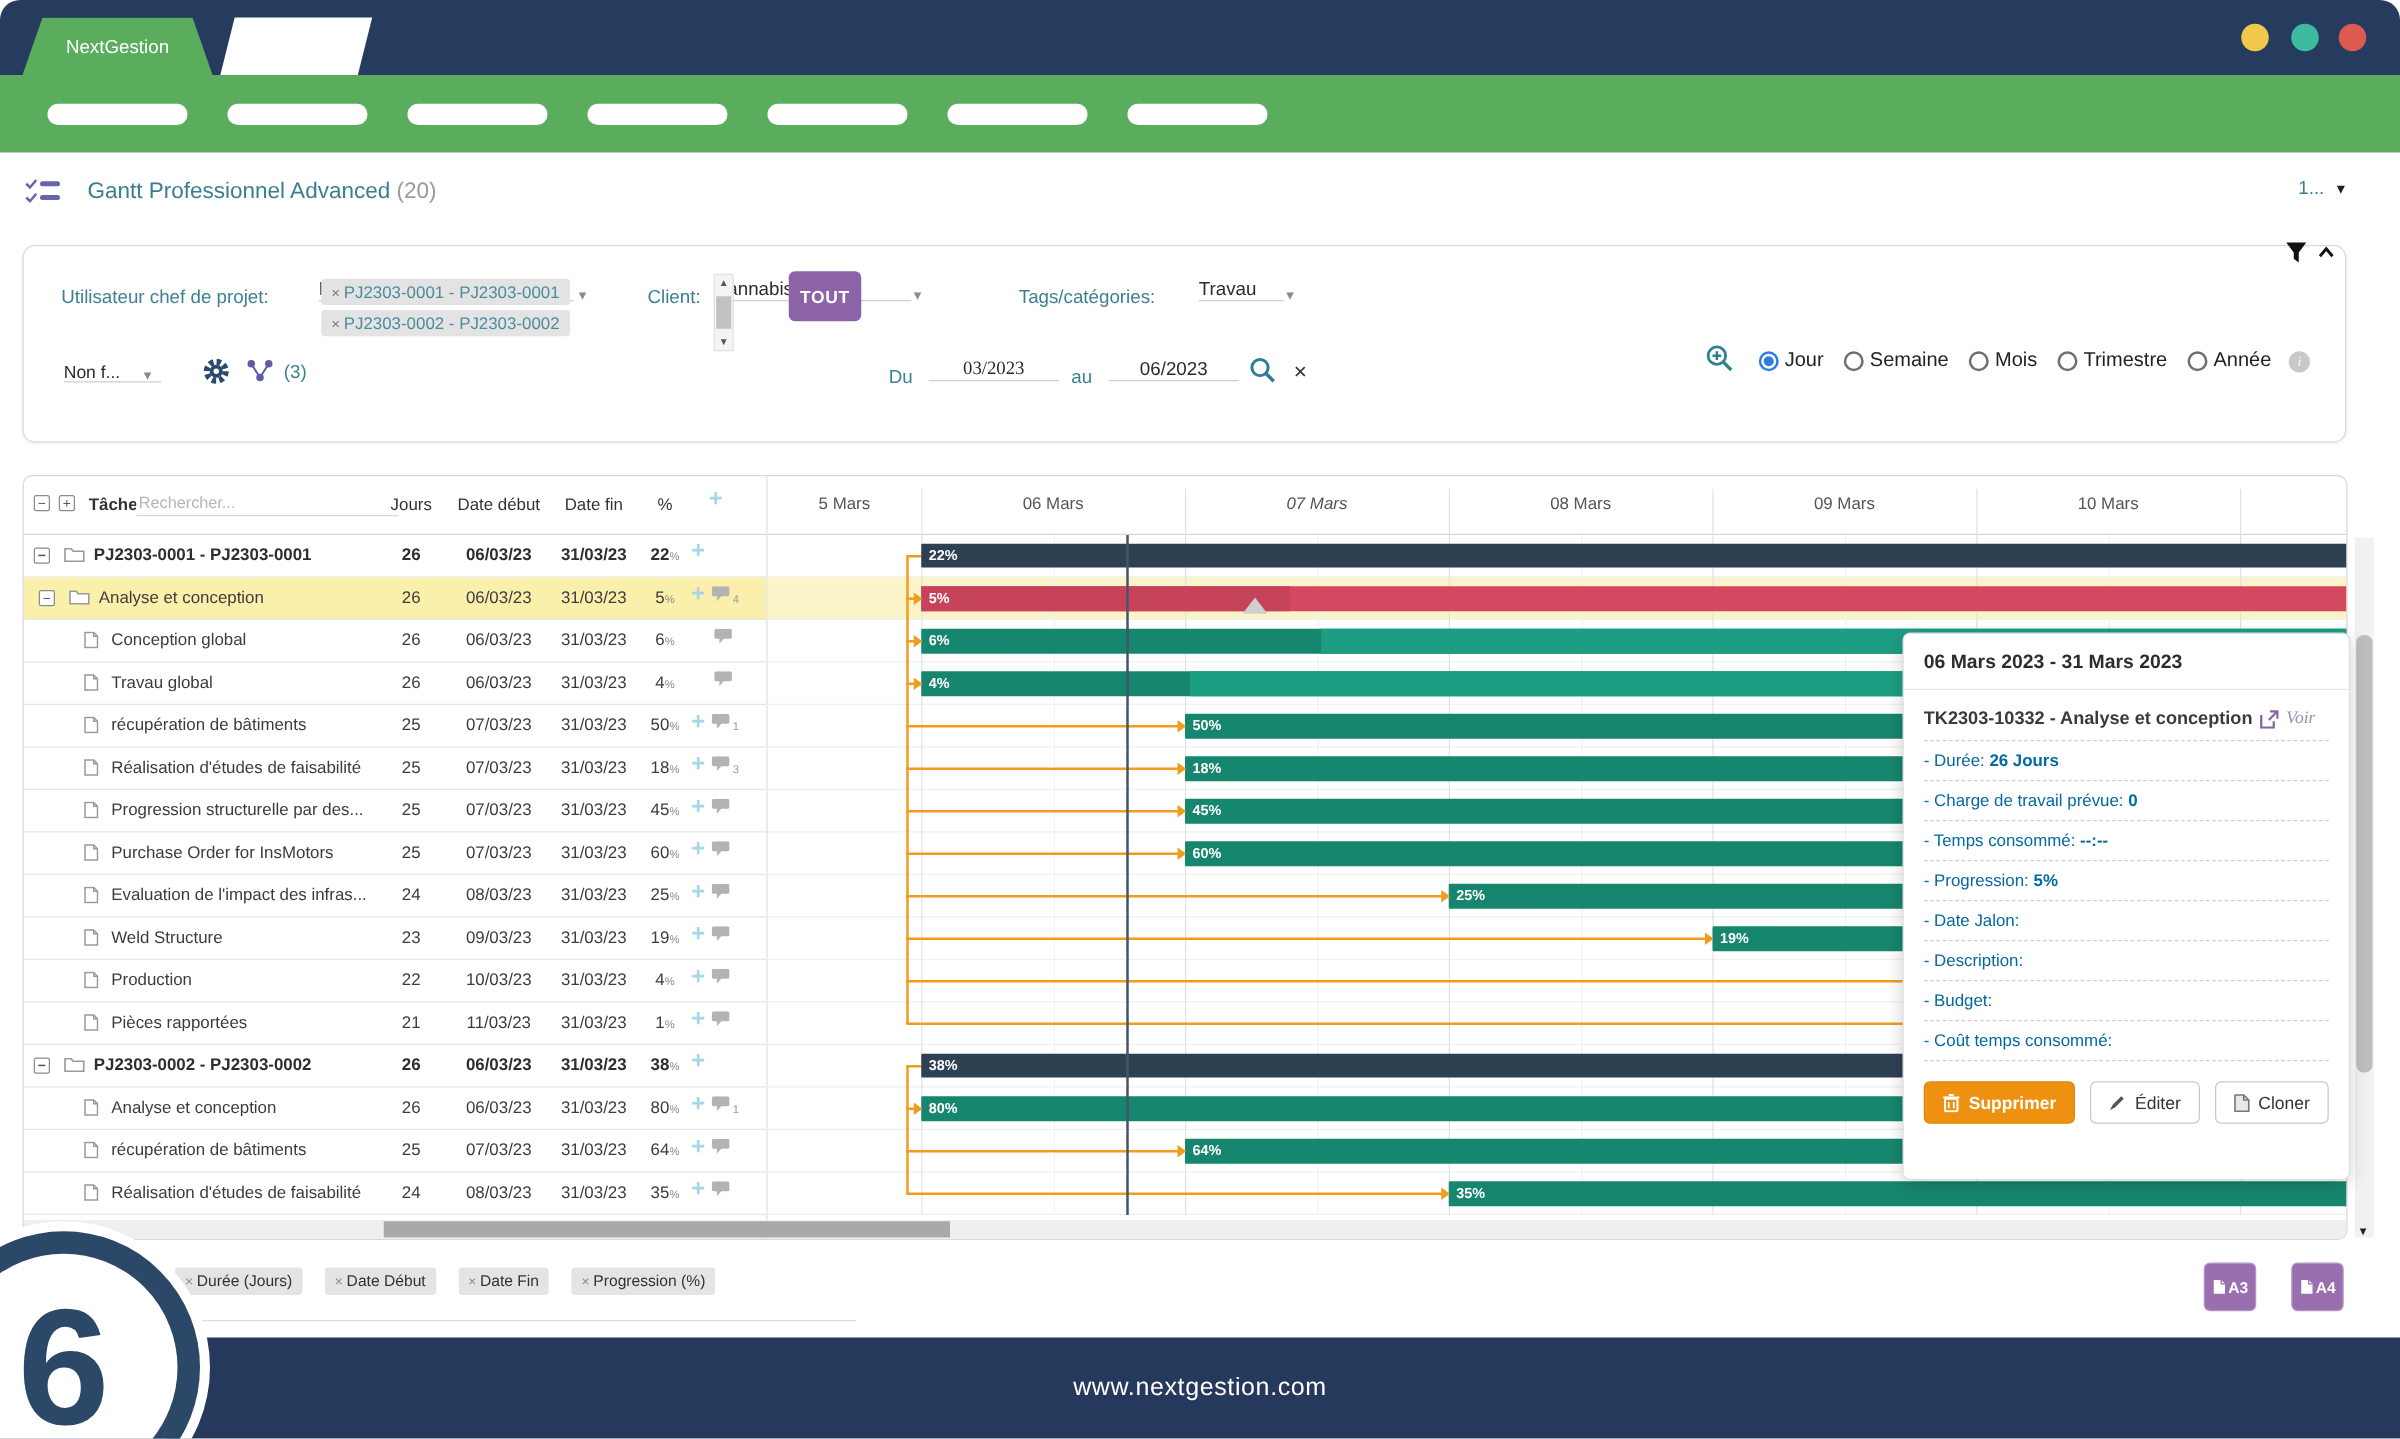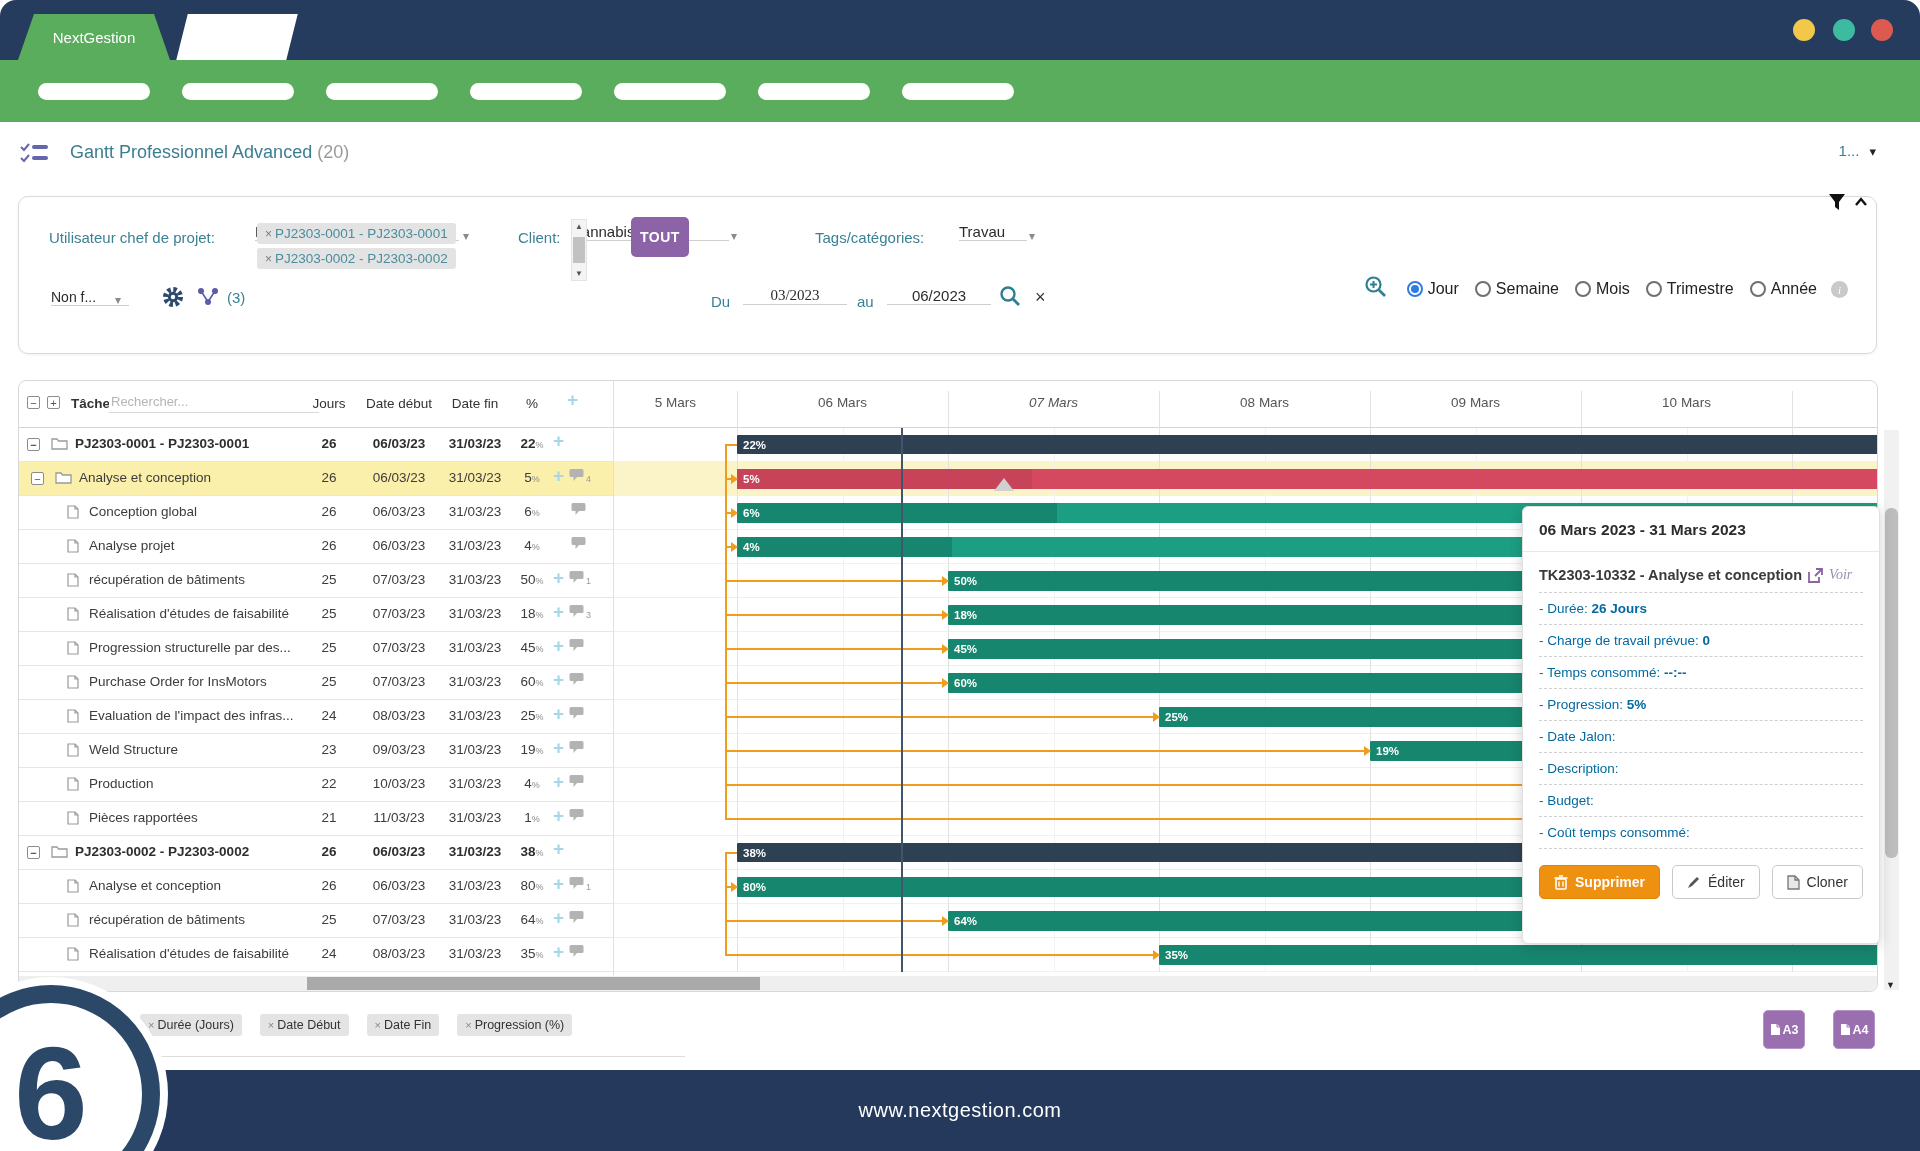--- a/index.html
+++ b/index.html
@@ -304,21 +304,21 @@
                 <path d="M2 0 h11 a1.5 1.5 0 0 1 1.5 1.5 v5 a1.5 1.5 0 0 1 -1.5 1.5 H8 l-3.5 4 v-4 H2 A1.5 1.5 0 0 1 .5 6.5 v-5 A1.5 1.5 0 0 1 2 0 z" fill="#B3B3B3"></path>
               </svg>
             </div>
           </div>
         </div>
         <div class="trow task" style="top: 149px;">
           <div class="ticon" style="left: 48px;"><svg width="12" height="14" viewBox="0 0 12 14">
               <path d="M1 1 h7 l3 3 v9 H1 z" fill="#fff" stroke="#9a9a9a" stroke-width="1.2"></path>
               <path d="M8 1 v3 h3" fill="none" stroke="#9a9a9a" stroke-width="1.2"></path>
             </svg></div>
-          <div class="tname" style="left: 70px;">Analyse projet</div>
+          <div class="tname" style="left: 70px;">Travau global</div>
           <div class="tc jours">26</div>
           <div class="tc debut">06/03/23</div>
           <div class="tc fin">31/03/23</div>
           <div class="tc pct">4<span class="psign">%</span></div>
           <div class="tacts">
             <div style="width: 13px;"></div>
             <div style="display: flex; align-items: center;">
               <svg width="15" height="13" viewBox="0 0 15 13">
                 <path d="M2 0 h11 a1.5 1.5 0 0 1 1.5 1.5 v5 a1.5 1.5 0 0 1 -1.5 1.5 H8 l-3.5 4 v-4 H2 A1.5 1.5 0 0 1 .5 6.5 v-5 A1.5 1.5 0 0 1 2 0 z" fill="#B3B3B3"></path>
               </svg>

